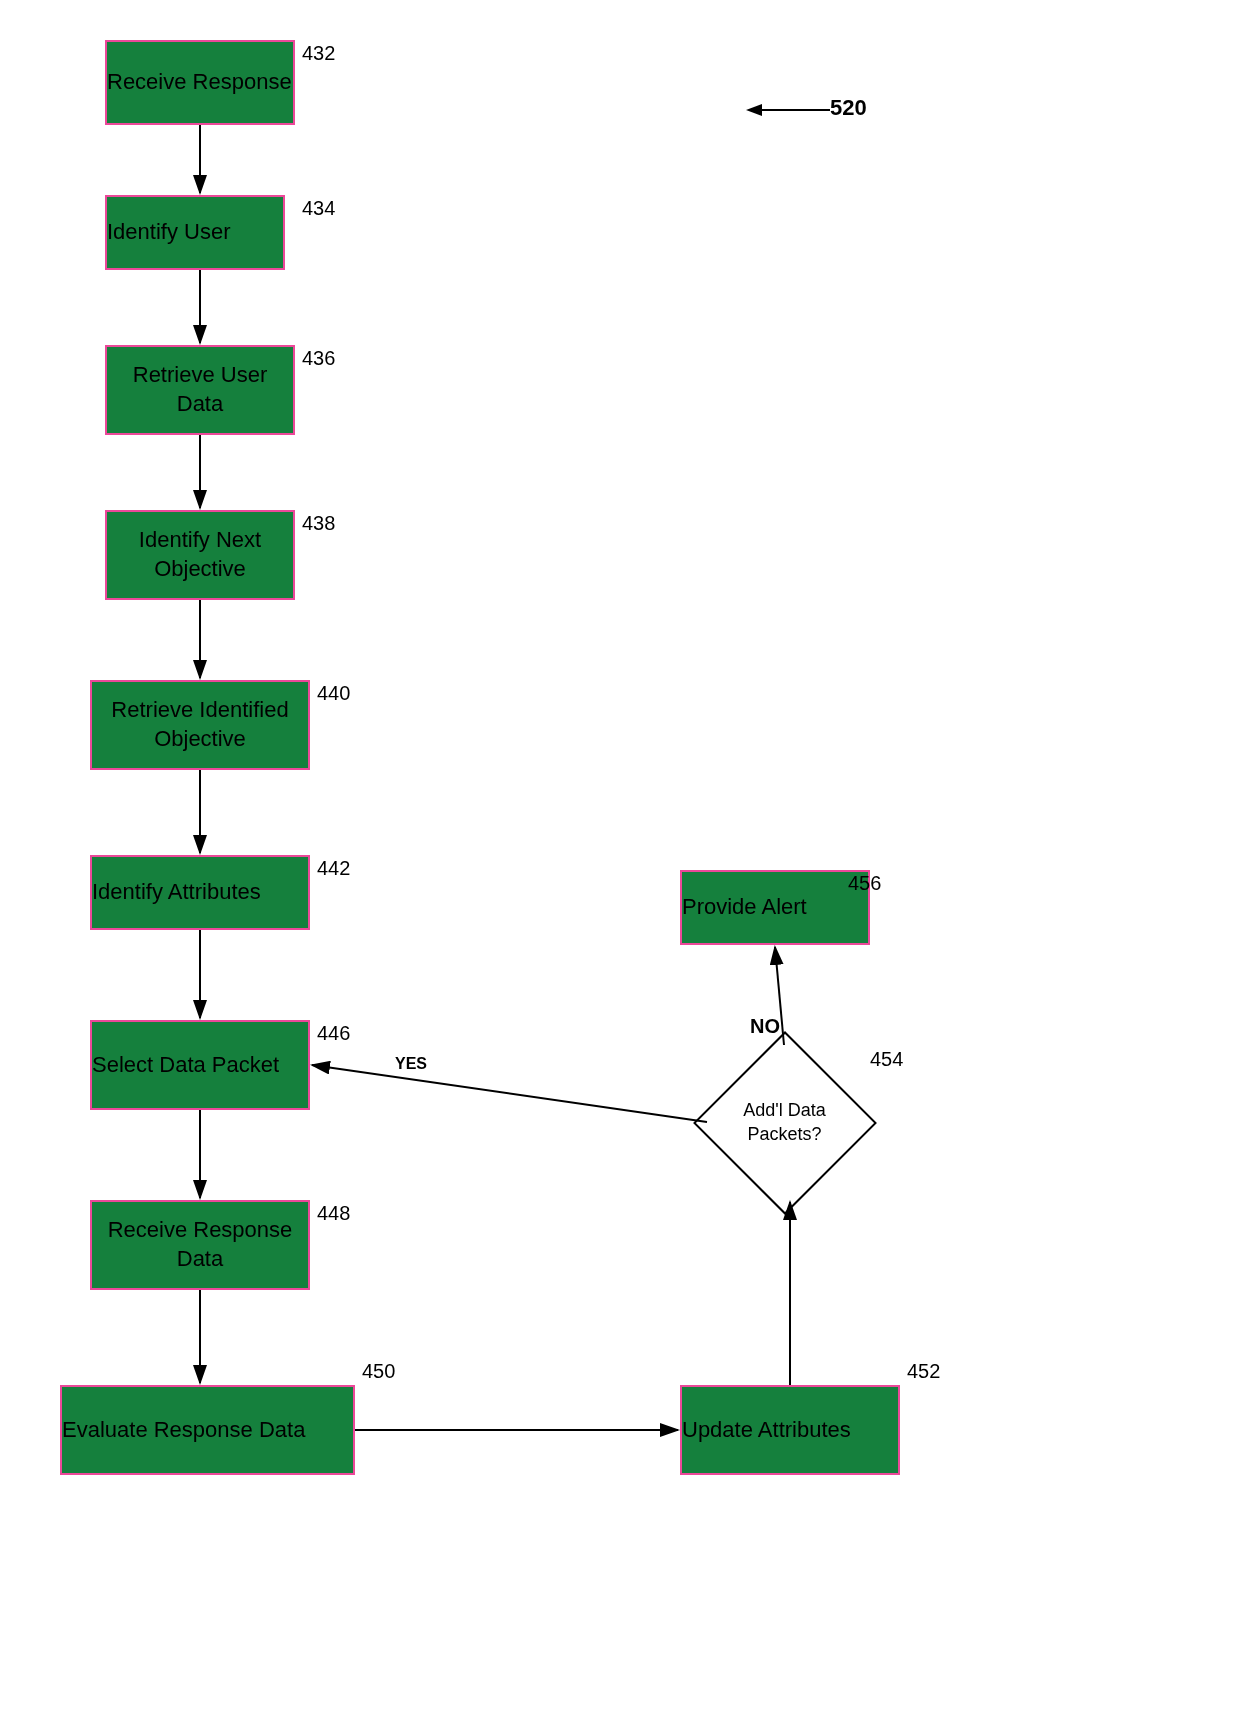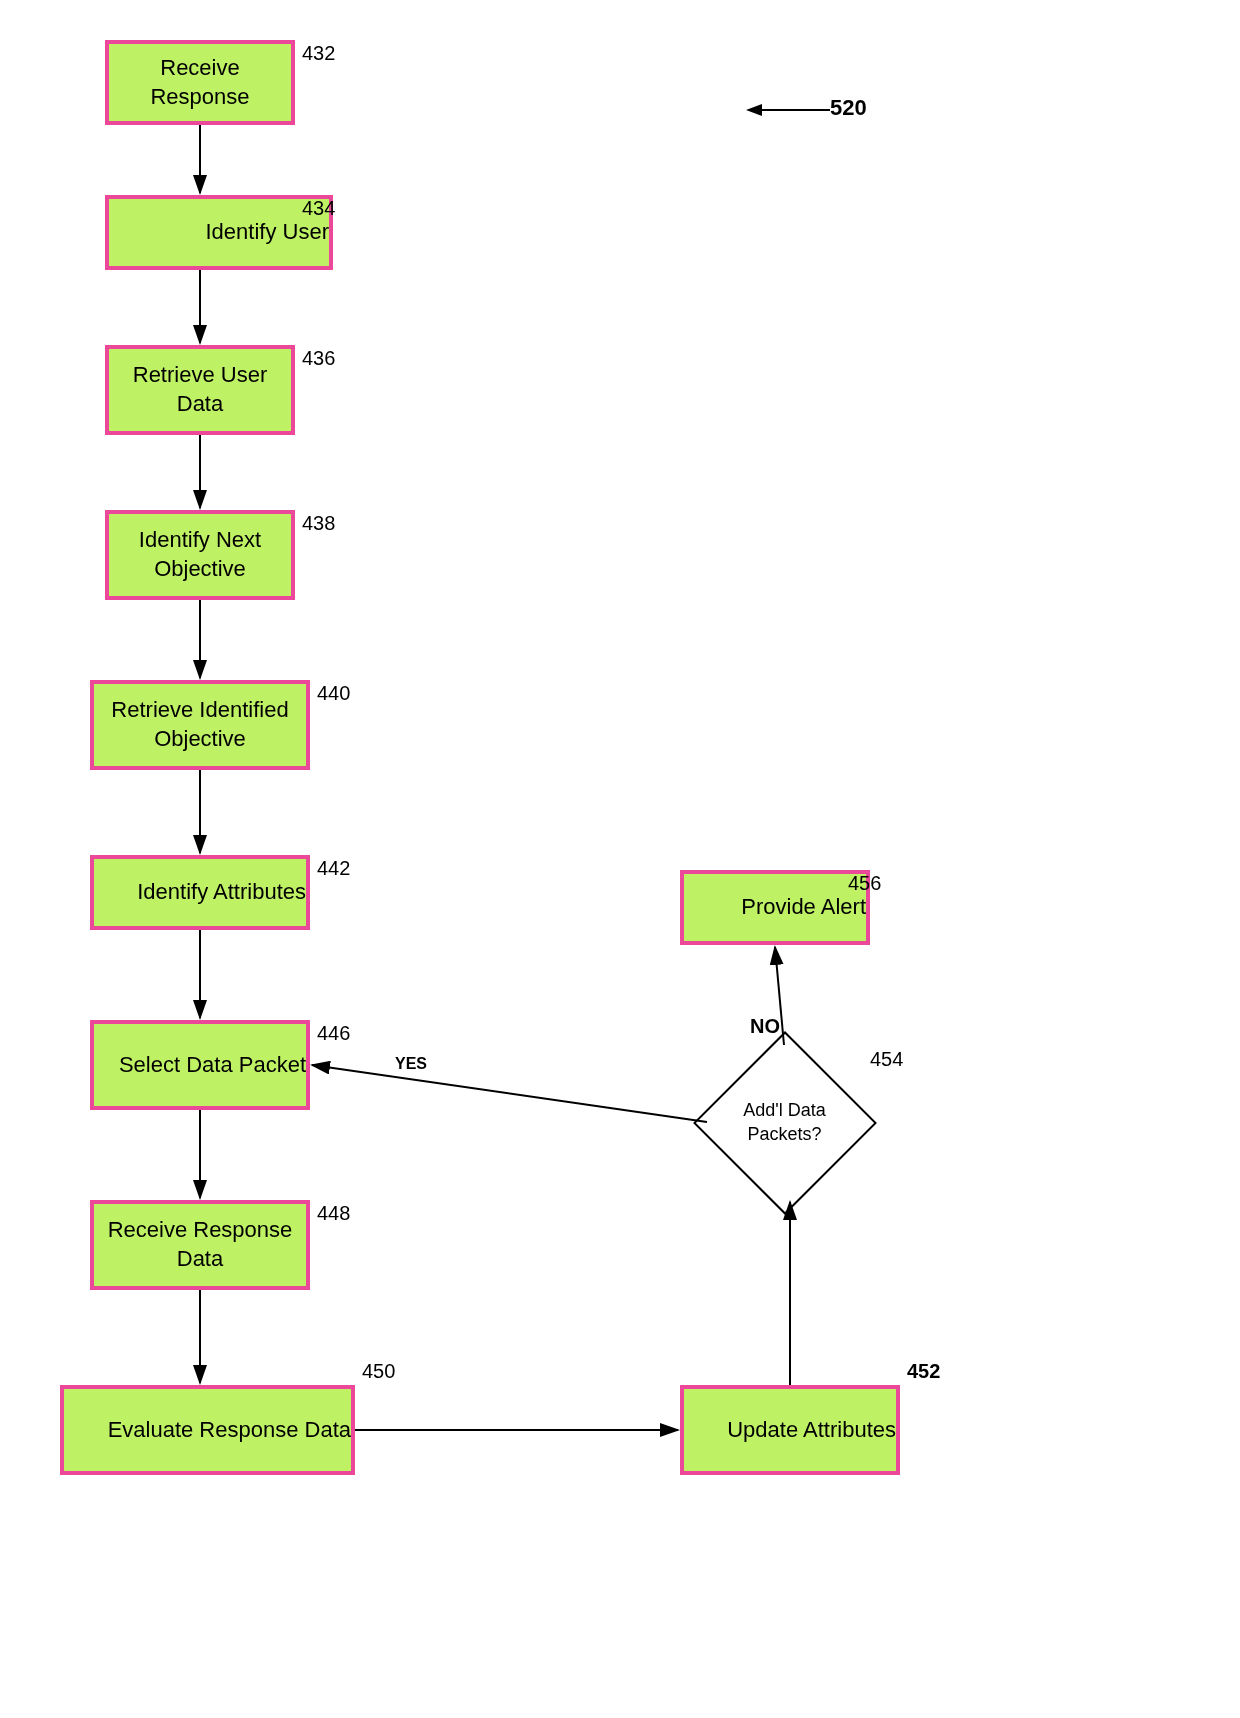--- a/index.html
+++ b/index.html
@@ -11,25 +11,25 @@
       position: relative;
       overflow: hidden;
     }
     .diagram-container {
       position: relative;
       width: 1240px;
       height: 1718px;
     }
     .flow-box {
       position: absolute;
-      border: 4px solid #ec4899;
-      background: #bef264;
+      border: 2px solid #ec4899;
+      background: #15803d;
       display: flex;
       align-items: center;
-      justify-content: flex-end;
+      justify-content: flex-start;
       text-align: center;
       font-size: 22px;
       font-weight: normal;
       line-height: 1.3;
     }
     .flow-diamond {
       position: absolute;
       width: 130px;
       height: 130px;
       display: flex;
@@ -86,21 +86,21 @@
       </marker>
     </defs>
   </svg>
 
   <div class="flow-box" style="left:105px;top:40px;width:190px;height:85px;">
     <span>Receive
 Response</span>
   </div>
   <div class="label-text" style="left:302px;top:42px;">432</div>
 
-  <div class="flow-box" style="left:105px;top:195px;width:228px;height:75px;">
+  <div class="flow-box" style="left:105px;top:195px;width:180px;height:75px;">
     <span>Identify User</span>
   </div>
   <div class="label-text" style="left:302px;top:197px;">434</div>
 
   <div class="flow-box" style="left:105px;top:345px;width:190px;height:90px;">
     <span>Retrieve User
 Data</span>
   </div>
   <div class="label-text" style="left:302px;top:347px;">436</div>
 
@@ -133,21 +133,21 @@
   <div class="label-text" style="left:317px;top:1202px;">448</div>
 
   <div class="flow-box" style="left:60px;top:1385px;width:295px;height:90px;">
     <span>Evaluate Response Data</span>
   </div>
   <div class="label-text" style="left:362px;top:1360px;">450</div>
 
   <div class="flow-box" style="left:680px;top:1385px;width:220px;height:90px;">
     <span>Update Attributes</span>
   </div>
-  <div class="label-text" style="left:907px;top:1360px;font-weight:bold;">452</div>
+  <div class="label-text" style="left:907px;top:1360px;">452</div>
 
   <div class="flow-box" style="left:680px;top:870px;width:190px;height:75px;">
     <span>Provide Alert</span>
   </div>
   <div class="label-text" style="left:848px;top:872px;">456</div>
 
   <div class="flow-diamond" style="left:707px;top:1045px;width:155px;height:155px;">
     <div class="diamond-bg"></div>
     <div class="diamond-text">Add'l Data<br>Packets?</div>
   </div>

